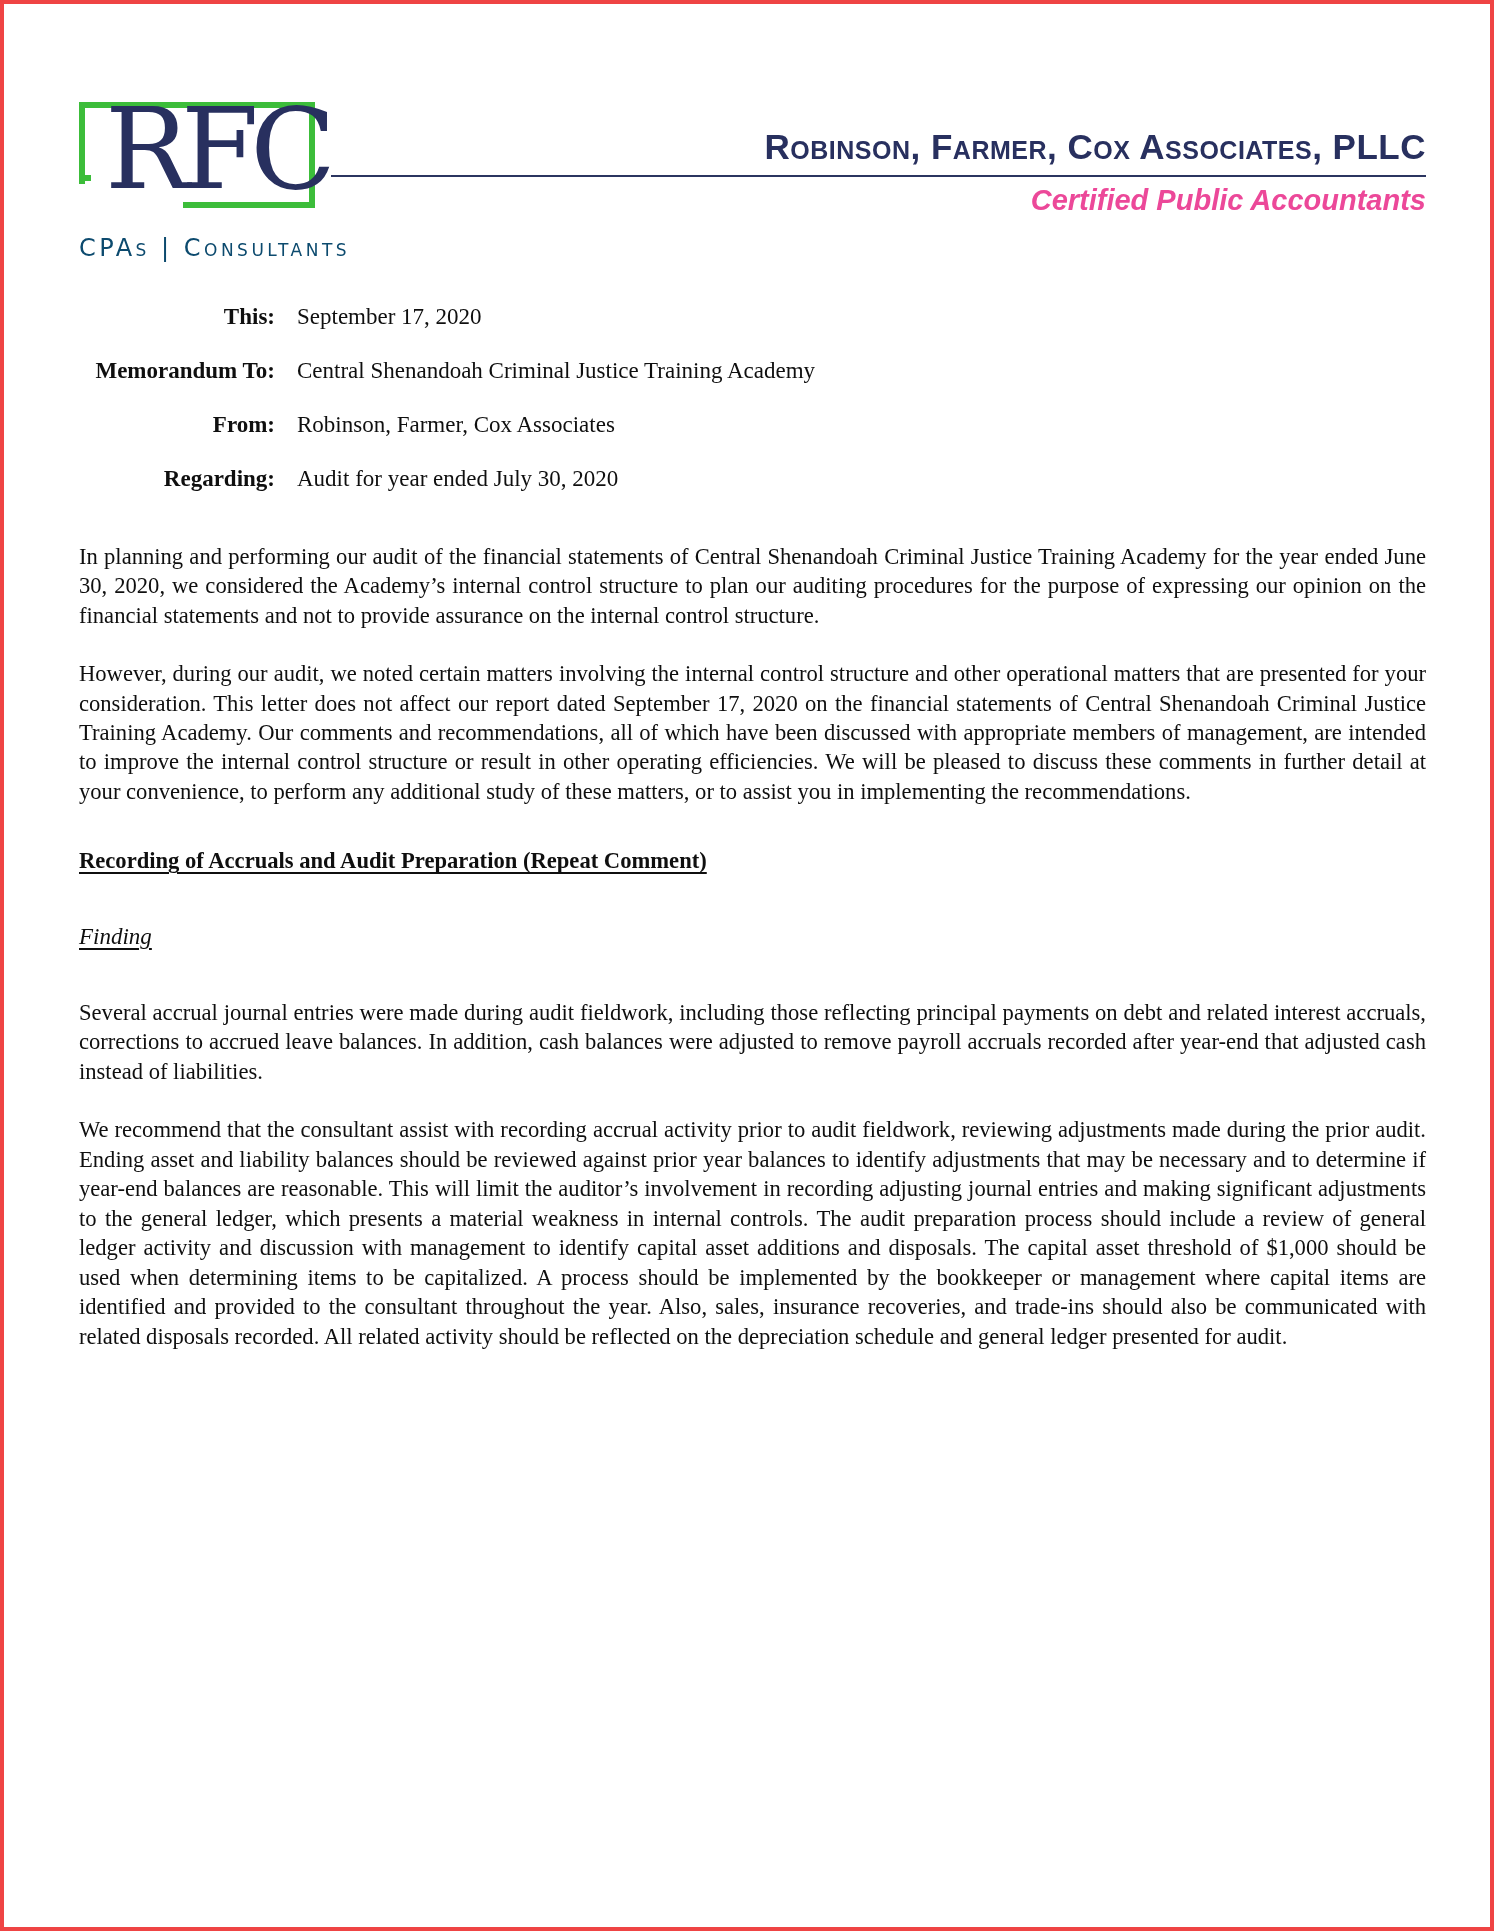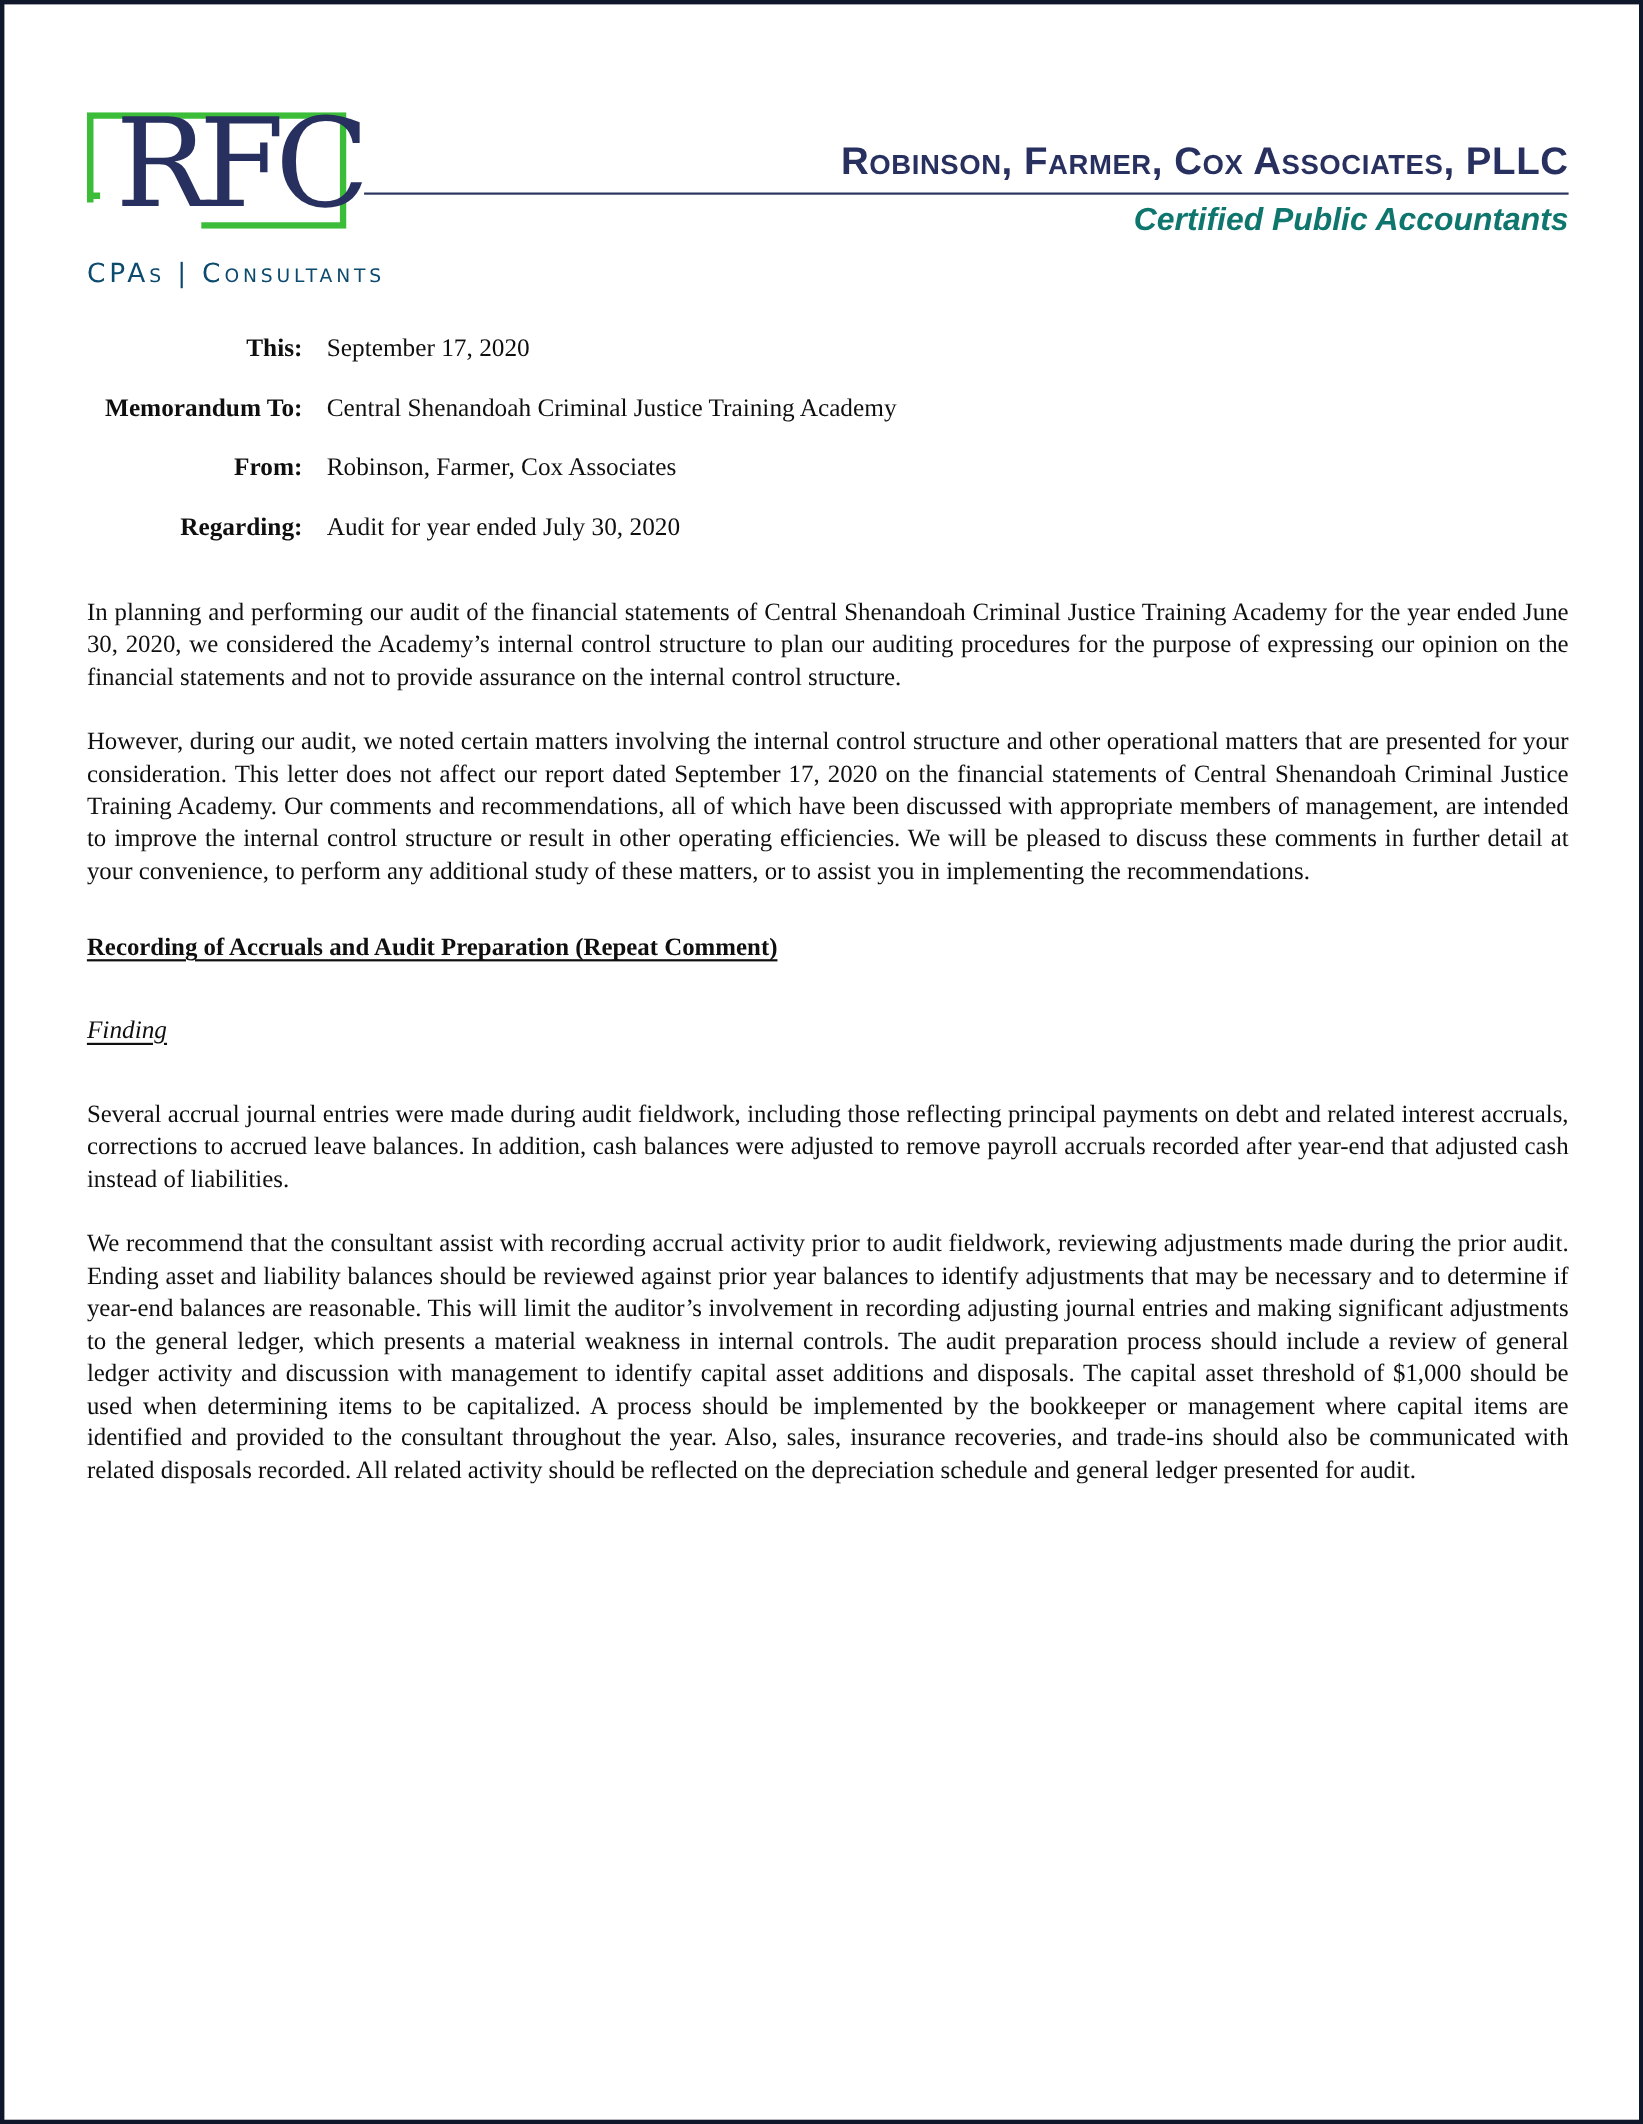--- a/index.html
+++ b/index.html
@@ -6,21 +6,21 @@
     margin: 0;
     padding: 0;
     background: #cfcfcf;
   }
   .page {
     position: relative;
     width: 1494px;
     height: 1931px;
     box-sizing: border-box;
     background: #ffffff;
-    border: 4px solid #0f172a;
+    border: 4px solid #ef4444;
     padding: 98px 64px 0 75px;
     font-family: "Liberation Serif", serif;
     color: #0f0f0f;
   }
 
   
   .letterhead {
     display: flex;
     align-items: flex-start;
   }
@@ -75,21 +75,21 @@
     margin-top: 8px;
     border-bottom: 2px solid #2b3560;
     width: 100%;
   }
   .firm-subtitle {
     margin-top: 7px;
     font-family: "Liberation Sans", sans-serif;
     font-style: italic;
     font-weight: 700;
     font-size: 29px;
-    color: #0f766e;
+    color: #ec4899;
   }
 
   
   .memo {
     margin-top: 40px;
   }
   .memo-row {
     display: flex;
     align-items: baseline;
     margin-bottom: 24px;

